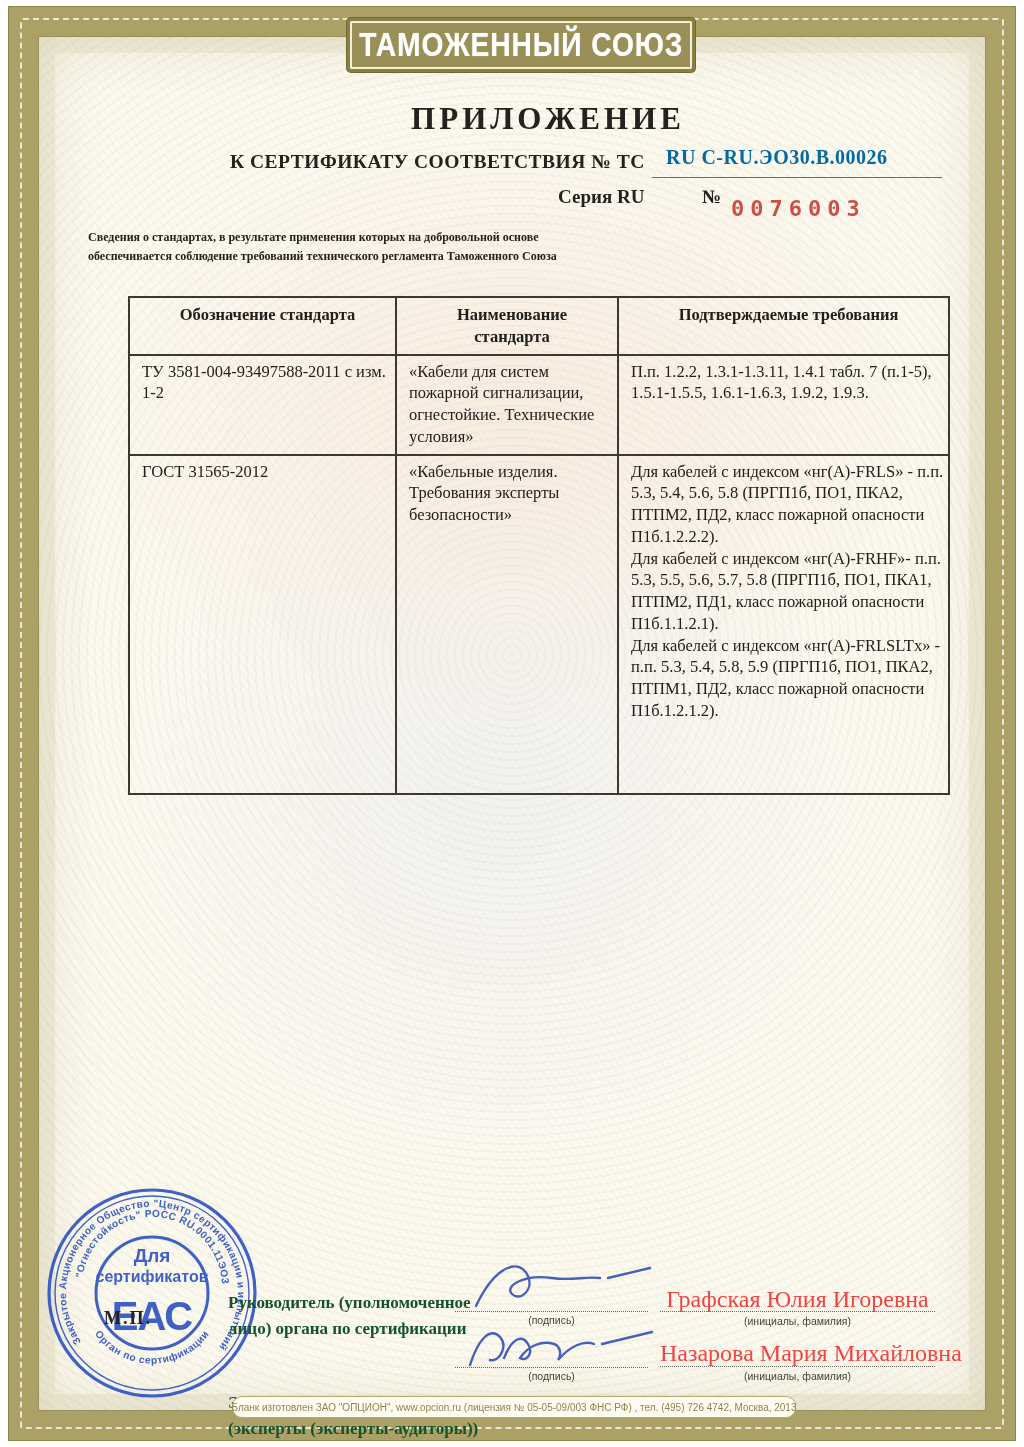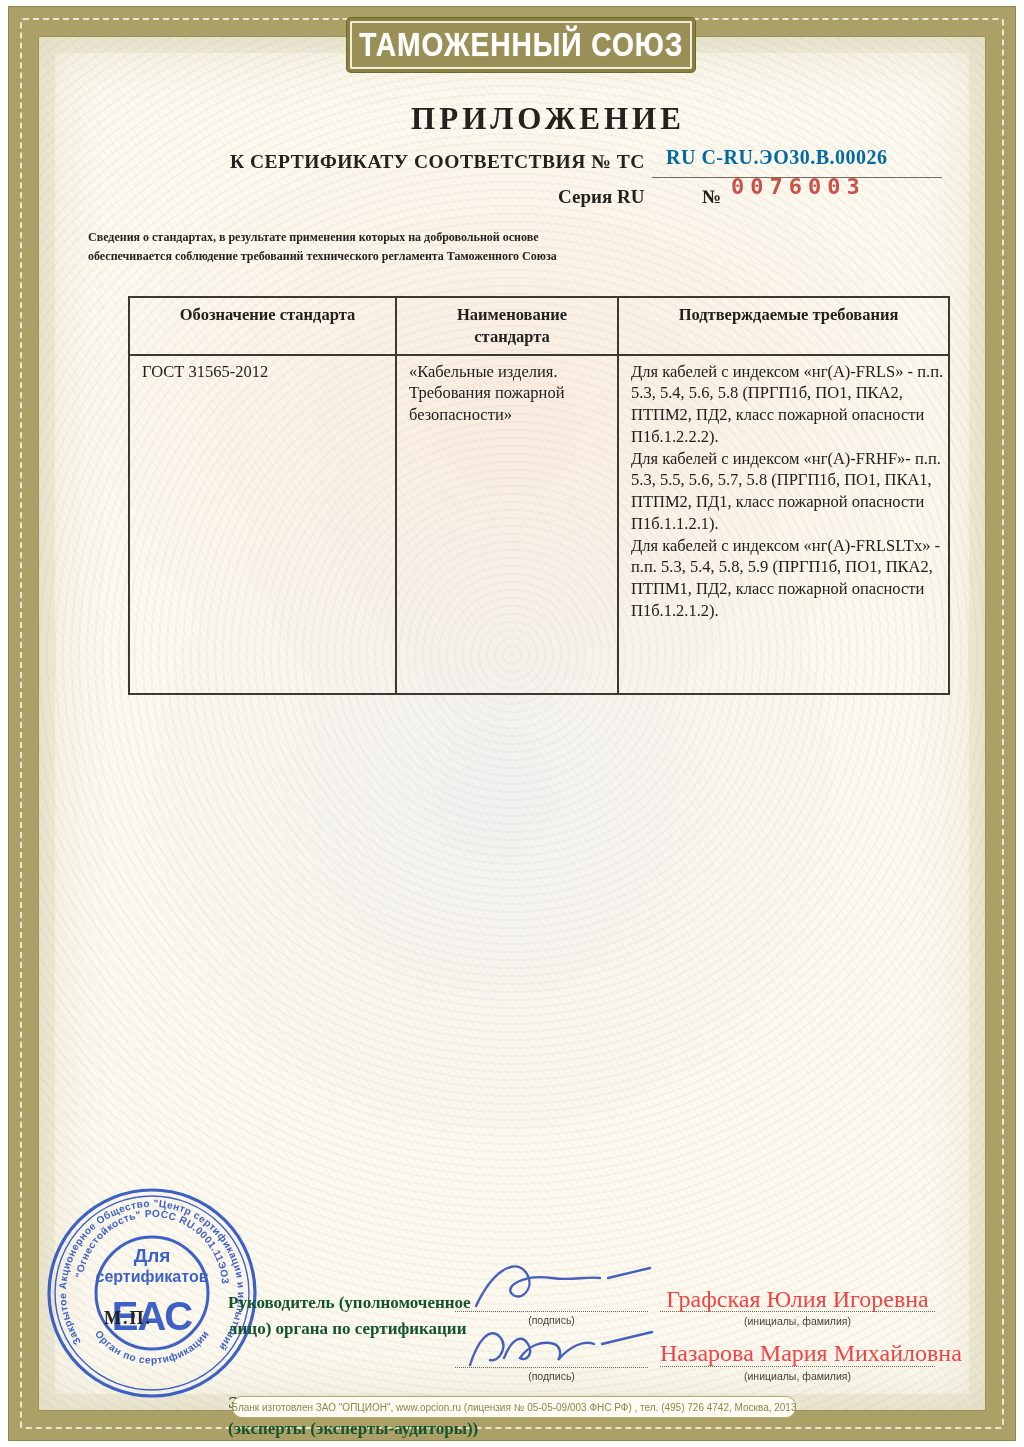--- a/index.html
+++ b/index.html
@@ -55,21 +55,21 @@
     letter-spacing:.5px;color:#23221e;white-space:nowrap;
   }
   .cert-number{
     position:absolute;left:666px;top:146px;font-size:20px;font-weight:bold;
     letter-spacing:.5px;color:#0369a1;white-space:nowrap;
   }
   .cert-underline{position:absolute;left:652px;top:177px;width:290px;height:0;border-top:1.5px solid #6f6c60;}
   .series-label{position:absolute;left:558px;top:186px;font-size:19px;font-weight:bold;color:#23221e;}
   .no-sign{position:absolute;left:702px;top:186px;font-size:19px;font-weight:bold;color:#23221e;}
   .blank-number{
-    position:absolute;left:731px;top:174px;font-size:22px;font-weight:bold;
+    position:absolute;left:731px;top:196px;font-size:22px;font-weight:bold;
     font-family:"DejaVu Sans Mono", monospace;letter-spacing:6px;color:#cb5046;
   }
   .intro{
     position:absolute;left:88px;top:228px;width:848px;text-align:left;
     font-size:12px;font-weight:bold;line-height:1.55;color:#23221e;white-space:pre-line;
   }
   
   table.standards{
     position:absolute;left:128px;top:296px;width:820px;
     border-collapse:collapse;table-layout:fixed;
@@ -147,23 +147,28 @@
     </colgroup>
   <thead>
     <tr>
       <th>Обозначение стандарта</th>
       <th>Наименование
 стандарта</th>
       <th>Подтверждаемые требования</th>
     </tr>
   </thead>
   <tbody>
+    <tr class="r1">
+      <td>ТУ 3581-004-93497588-2011 с изм. 1-2</td>
+      <td>«Кабели для систем пожарной сигнализации, огнестойкие. Технические условия»</td>
+      <td class="pre">П.п. 1.2.2, 1.3.1-1.3.11, 1.4.1 табл. 7 (п.1-5), 1.5.1-1.5.5, 1.6.1-1.6.3, 1.9.2, 1.9.3.</td>
+    </tr>
     <tr class="r2">
       <td>ГОСТ 31565-2012</td>
-      <td>«Кабельные изделия. Требования пожарной безопасности»</td>
+      <td>«Кабельные изделия. Требования эксперты безопасности»</td>
       <td class="pre">Для кабелей с индексом «нг(А)-FRLS» - п.п. 5.3, 5.4, 5.6, 5.8 (ПРГП1б, ПО1, ПКА2, ПТПМ2, ПД2, класс пожарной опасности П1б.1.2.2.2).
 Для кабелей с индексом «нг(А)-FRHF»- п.п. 5.3, 5.5, 5.6, 5.7, 5.8 (ПРГП1б, ПО1, ПКА1, ПТПМ2, ПД1, класс пожарной опасности П1б.1.1.2.1).
 Для кабелей с индексом «нг(А)-FRLSLTx» - п.п. 5.3, 5.4, 5.8, 5.9 (ПРГП1б, ПО1, ПКА2, ПТПМ1, ПД2, класс пожарной опасности П1б.1.2.1.2).</td>
     </tr>
   </tbody>
 </table>
 
 <svg class="stamp" viewBox="0 0 214 214">
   <defs>
     <path id="arcOuter" d="M 41,162 A 86,86 0 1 1 173,162"></path>

